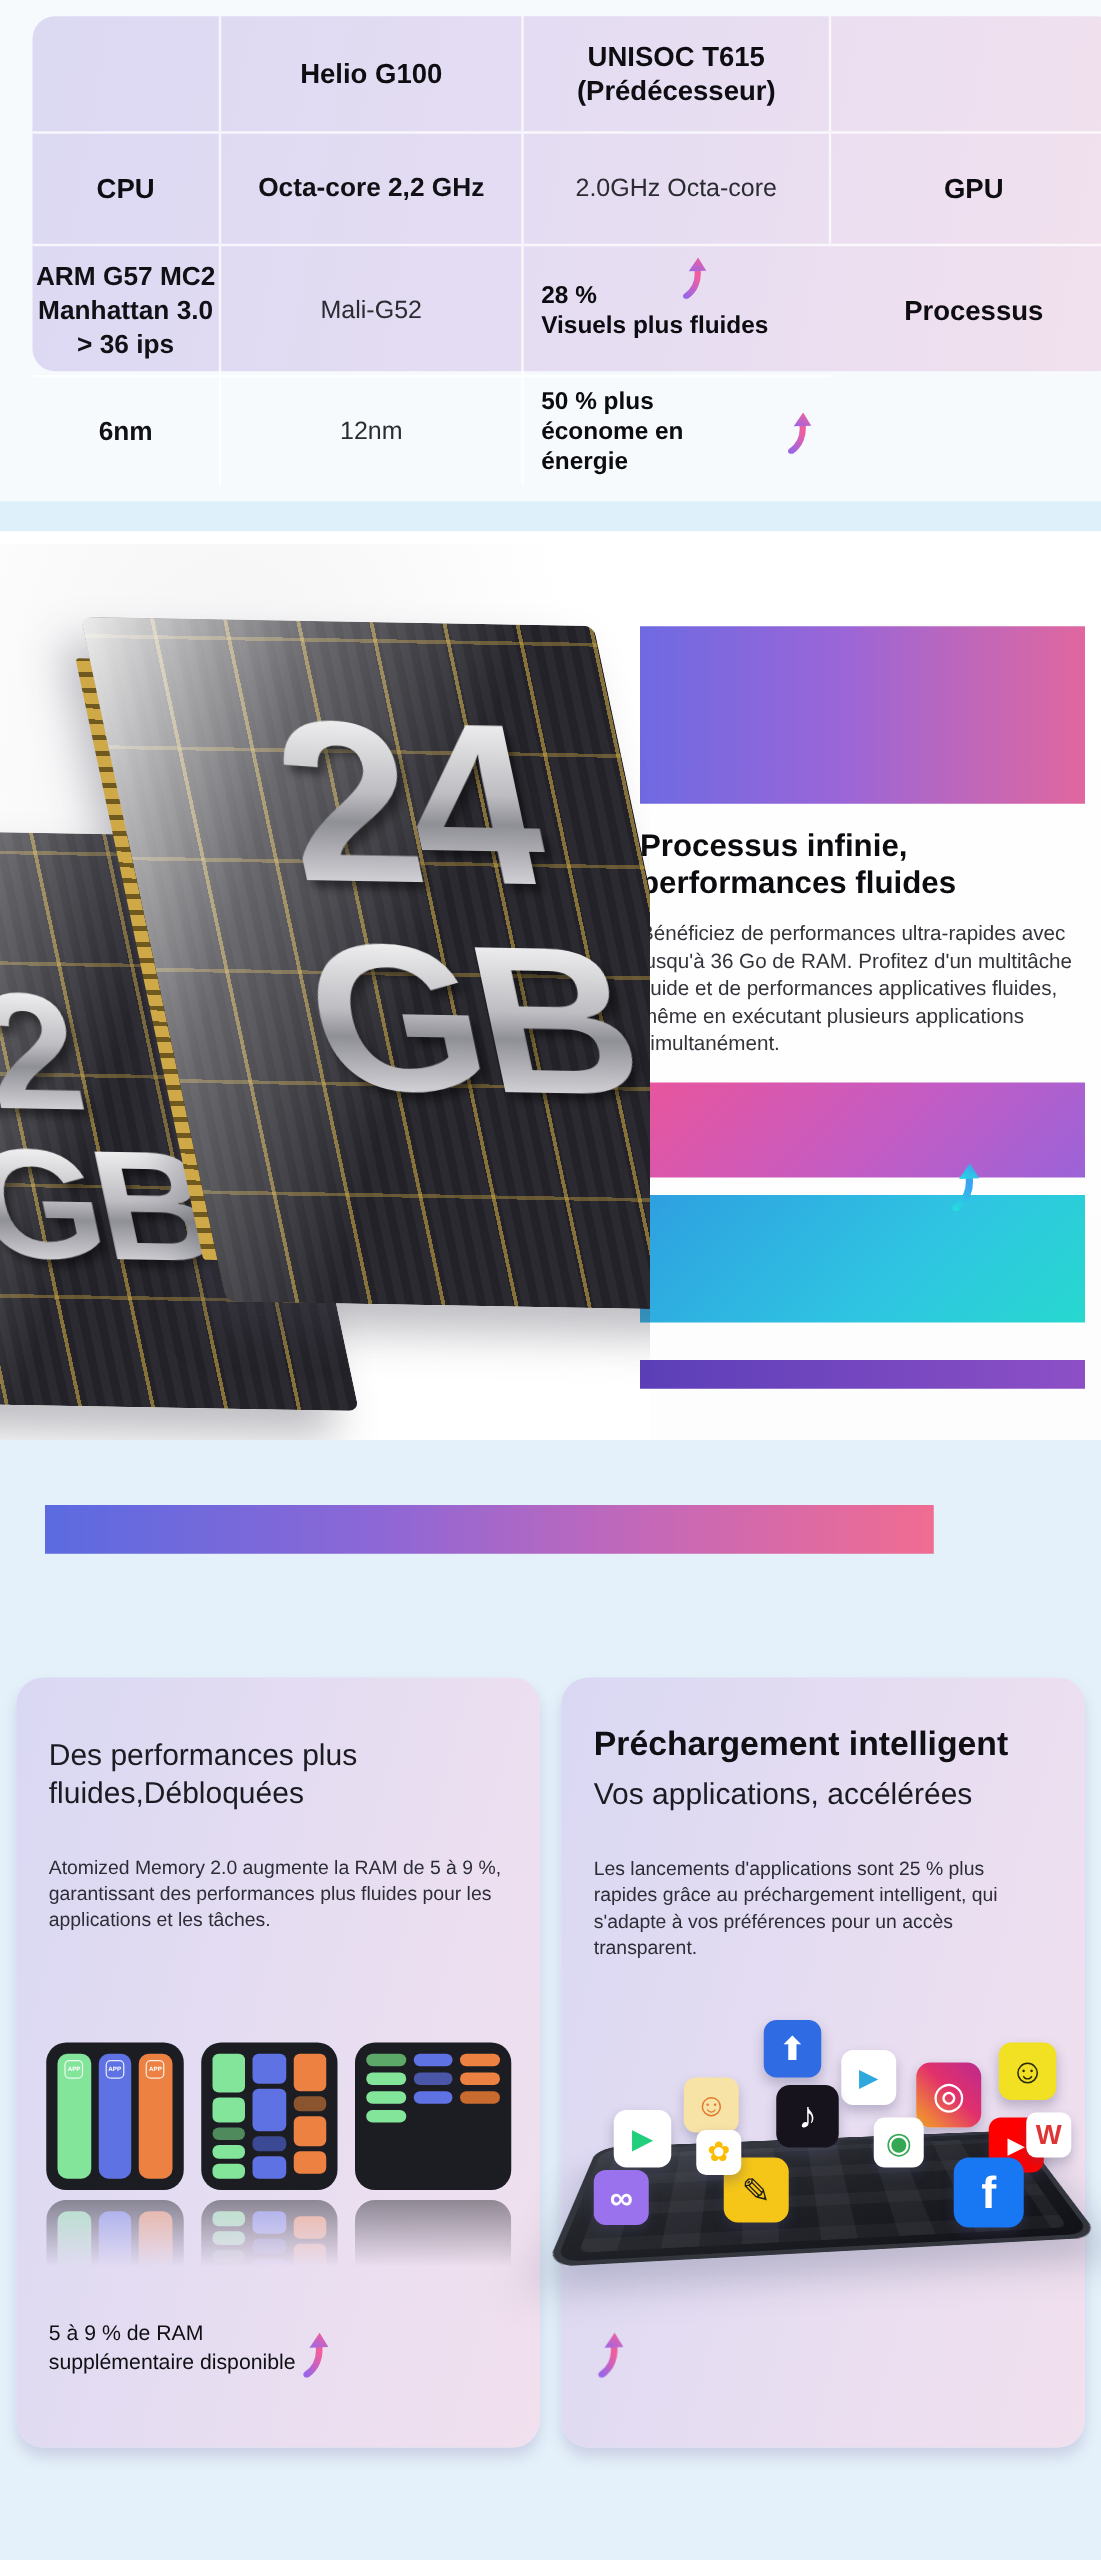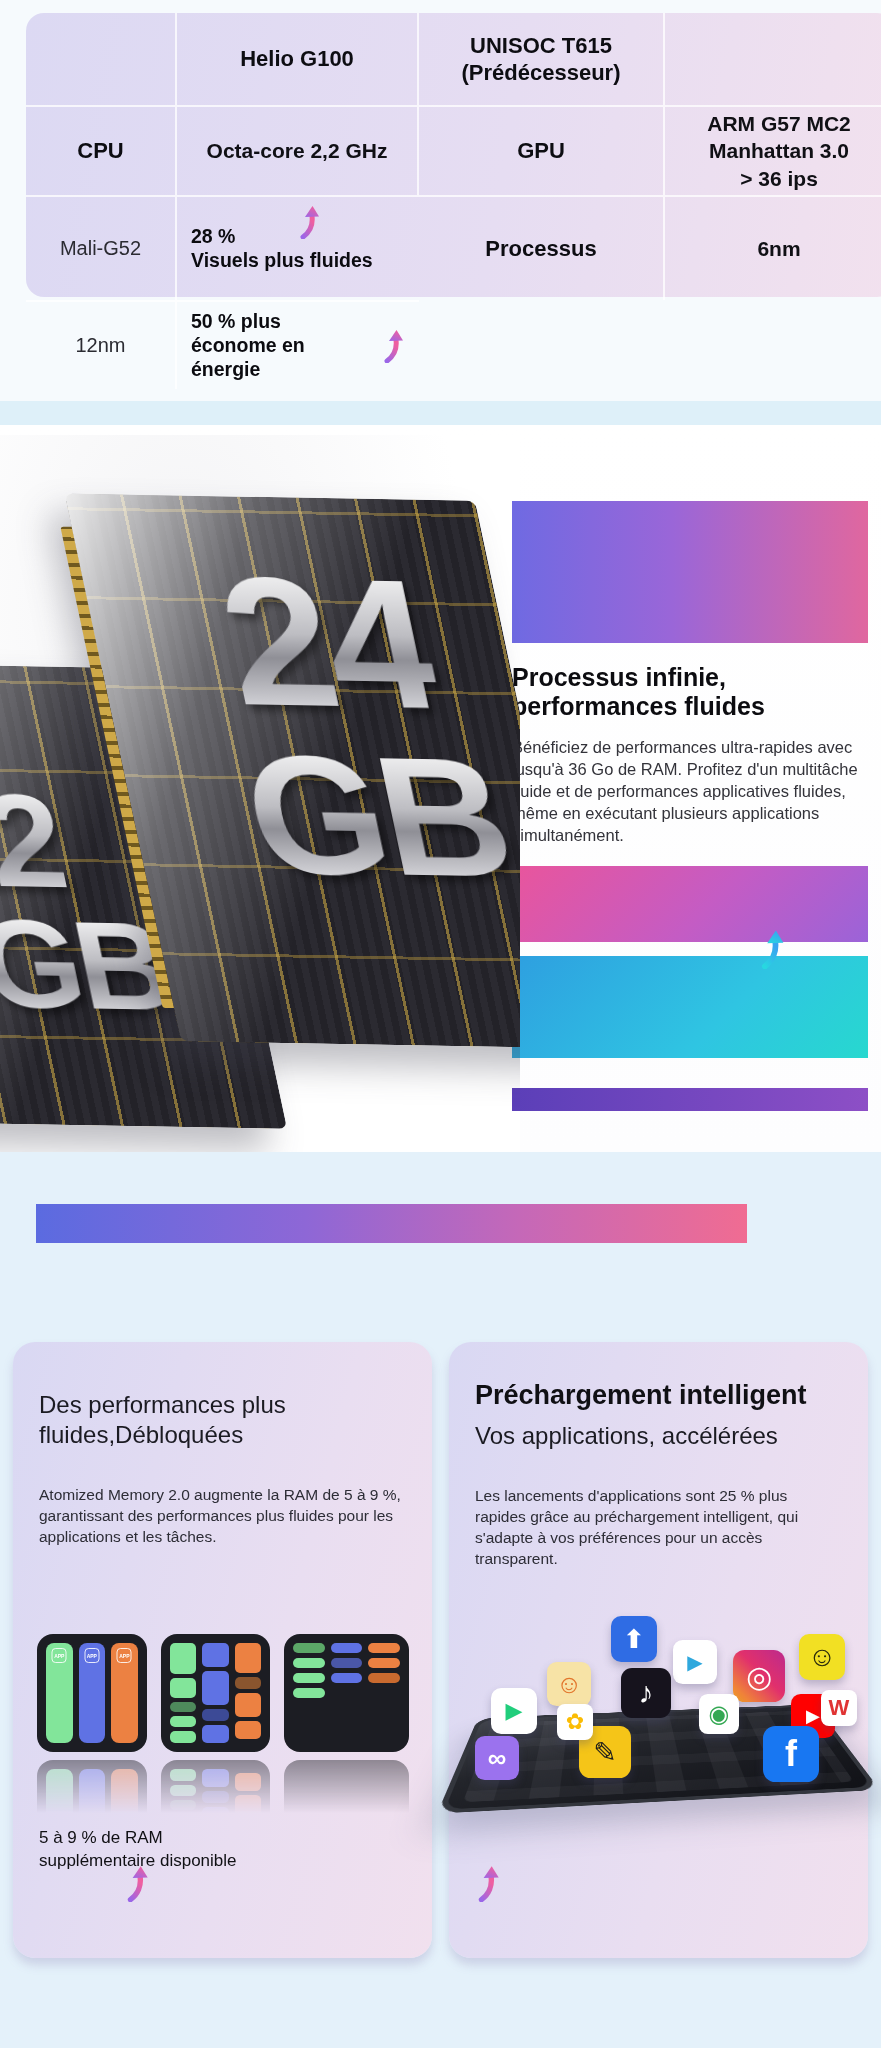--- a/index.html
+++ b/index.html
@@ -75,22 +75,22 @@
   .speed-section { position:absolute; left:0; top:1152px; width:881px; height:896px; background:#e4f1fa; }
   .headline { position:absolute; left:36px; top:52px; font-size:34px; font-weight:bold; letter-spacing:.5px;
     background:linear-gradient(90deg,#5b6be0 0%,#8e67d6 38%,#c568b8 68%,#f06c92 100%); }
   .cards { position:absolute; left:13px; top:190px; width:855px; display:flex; gap:17px; }
   .card { position:relative; flex:1; height:616px; border-radius:22px; padding:38px 26px;
     background:linear-gradient(105deg,#d9d8f3 0%,#e9def1 60%,#f1e0ee 100%);
     box-shadow:0 7px 10px rgba(140,130,180,.28); }
   .card-title { font-size:27px; font-weight:bold; color:#101014; }
   .card-sub { margin-top:10px; font-size:24px; color:#1b1b22; line-height:1.25; max-width:370px; }
   .card-body { margin-top:34px; font-size:15.5px; color:#2d2d36; line-height:1.36; }
-  .card-caption { position:absolute; left:26px; bottom:56px; display:flex; align-items:center; gap:2px;
-    font-size:17px; color:#101014; line-height:1.35;flex-direction:column; }
+  .card-caption { position:absolute; left:26px; bottom:56px; display:flex; align-items:flex-end; gap:2px;
+    font-size:17px; color:#101014; line-height:1.35; }
   .card-caption .arrow { margin-top:-10px; }
 
   
   .mem-row { position:absolute; left:24px; top:292px; width:372px; display:flex; gap:14px; align-items:flex-start;
     -webkit-box-reflect:below 8px linear-gradient(rgba(255,255,255,0) 55%, rgba(230,228,244,.45)); }
   .mem-sq { background:#1c1d23; border-radius:16px; height:118px; padding:9px; display:flex; gap:6px; }
   .mem-sq.s1 { width:114px; }
   .mem-sq.s2 { width:114px; }
   .mem-sq.s3 { width:130px; }
   .vbar { flex:1; border-radius:8px; position:relative; }
@@ -123,20 +123,21 @@
 
   <div class="spec-card">
     <div class="cell vline"></div>
     <div class="cell vline th">Helio G100</div>
     <div class="cell vline th pre">UNISOC T615
 (Prédécesseur)</div>
     <div class="cell"></div>
 
     <div class="cell vline hline row-label">CPU</div>
     <div class="cell vline hline val-new">Octa-core 2,2 GHz</div>
+    <div class="cell vline hline val-old">2.0GHz Octa-core</div>
 
     <div class="cell vline hline row-label">GPU</div>
     <div class="cell vline hline val-new pre">ARM G57 MC2
 Manhattan 3.0
 &gt; 36 ips</div>
     <div class="cell vline hline val-old">Mali-G52</div>
     <div class="cell hline benefit gpu">
       <span class="pre">28 %
 Visuels plus fluides</span>
       <svg class="arrow" viewBox="0 0 26 34" width="26" height="34">

